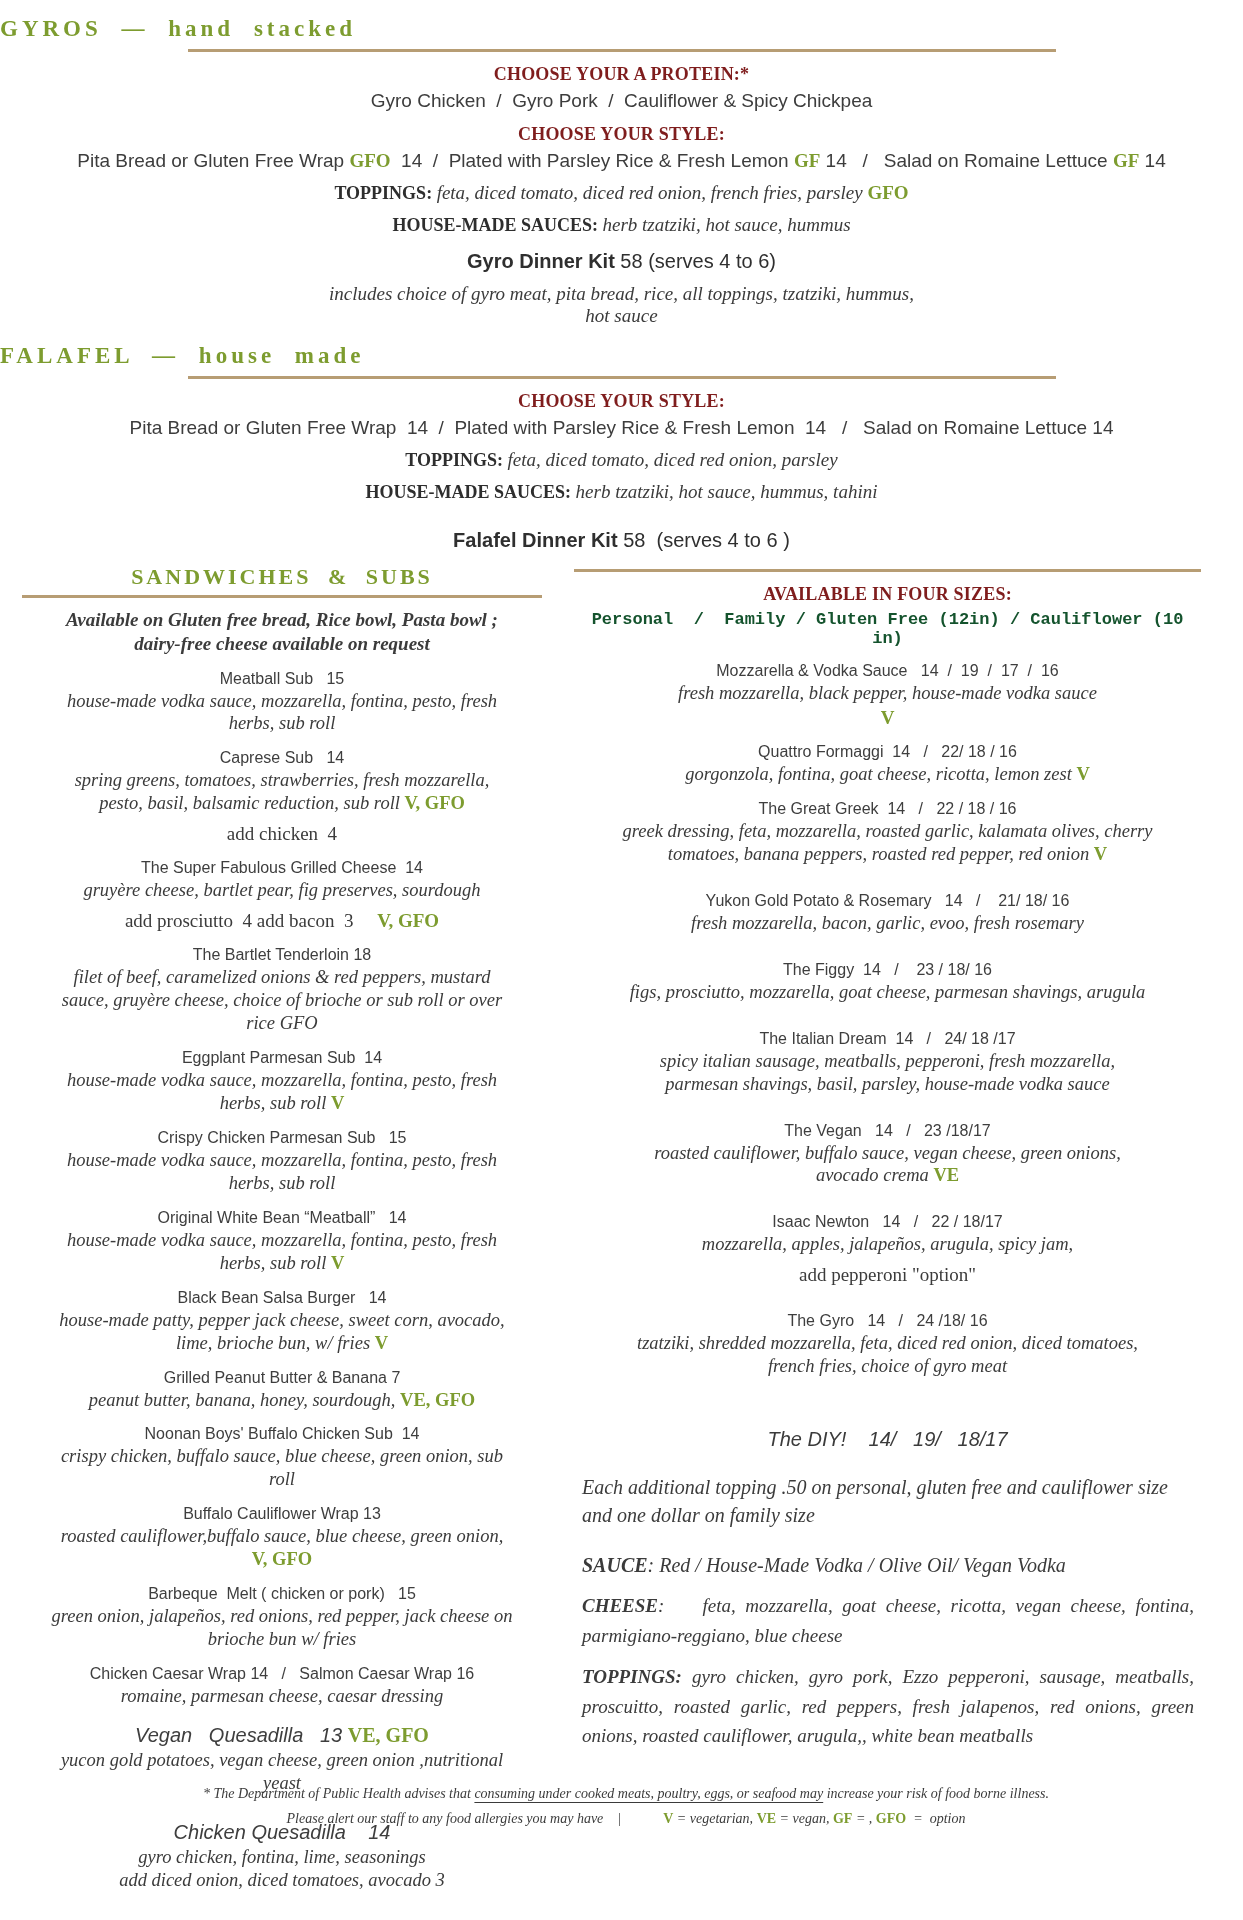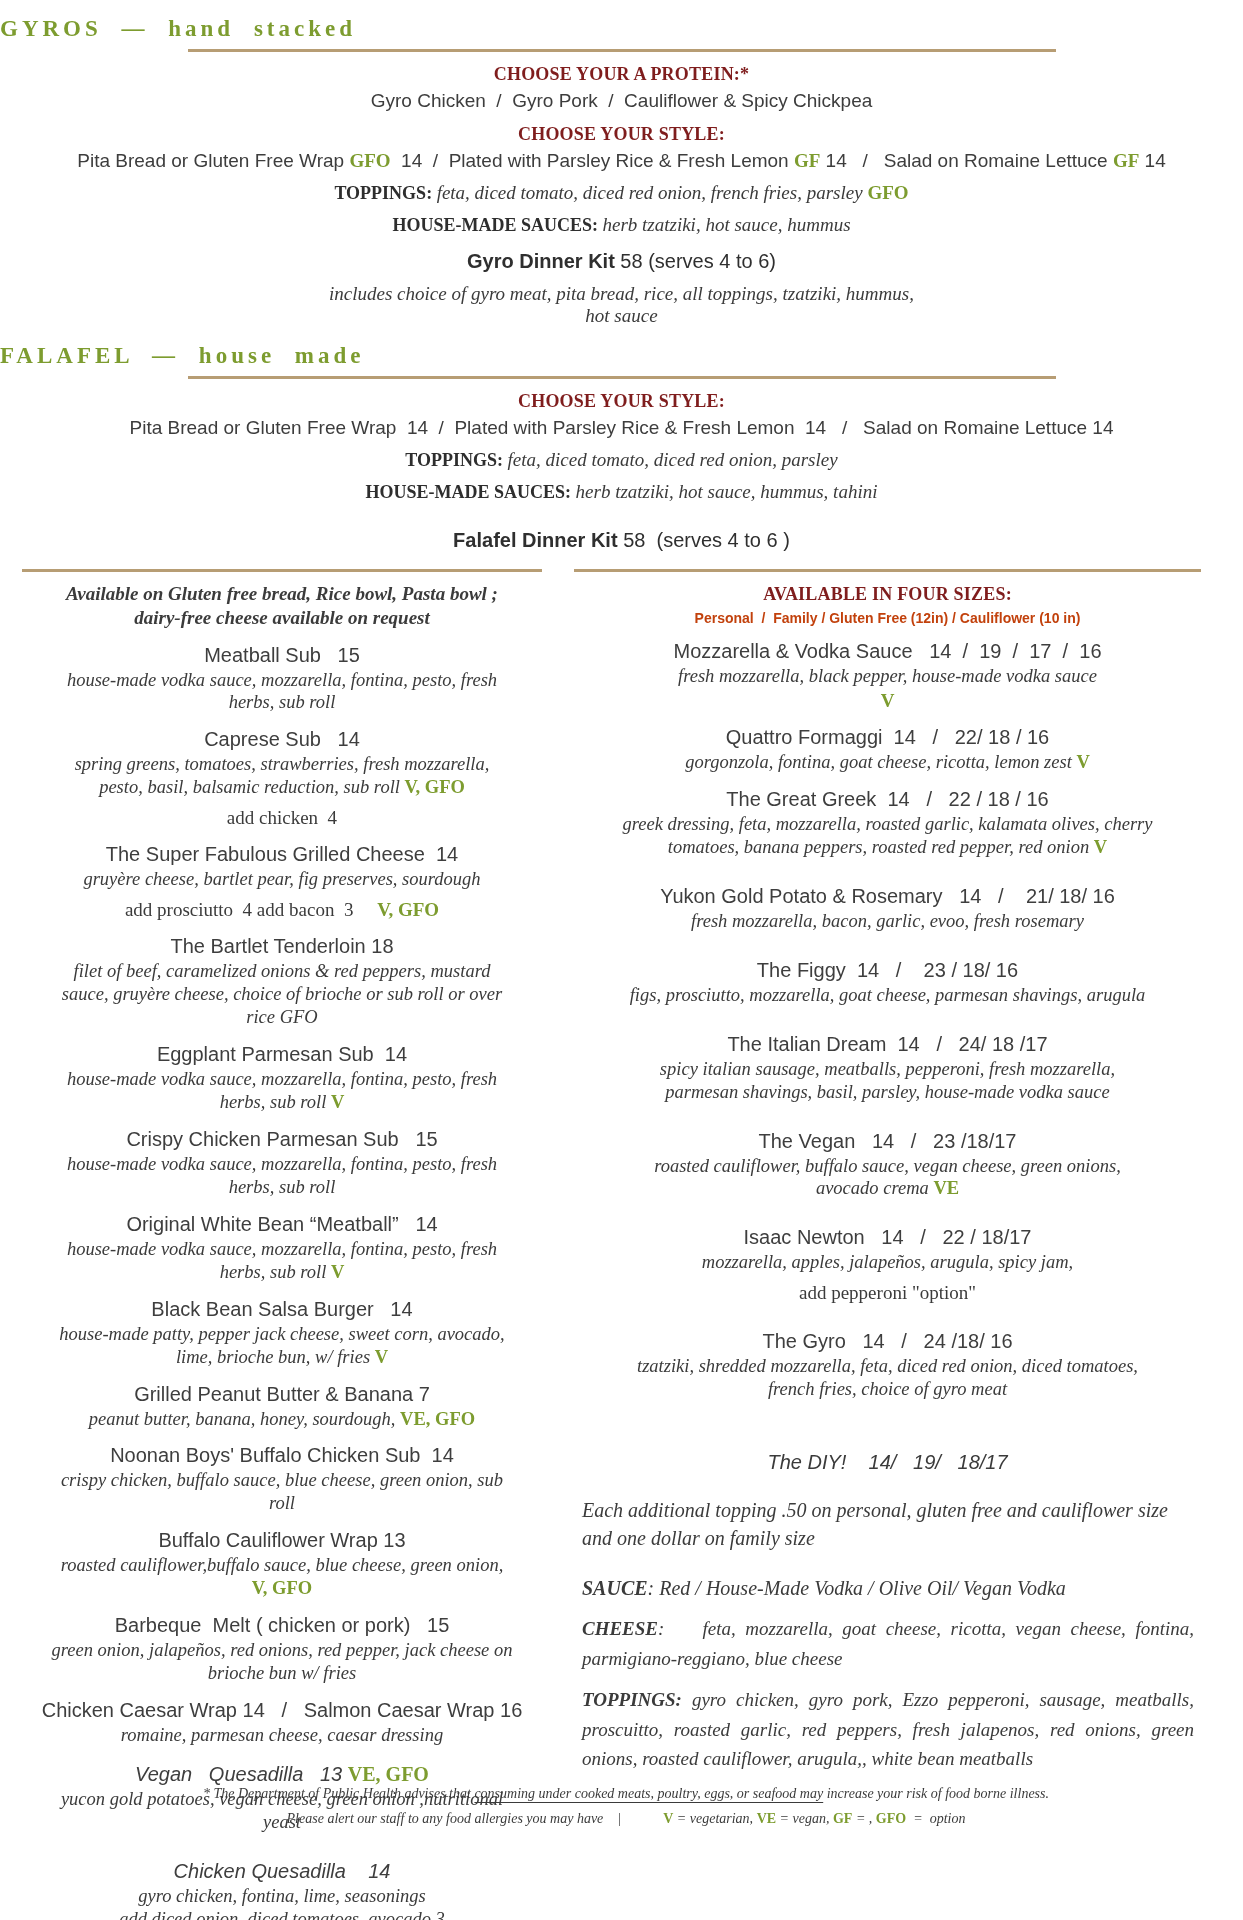--- a/index.html
+++ b/index.html
@@ -17,28 +17,28 @@
   .g{color:var(--green);font-weight:bold;font-style:normal;font-family:"Liberation Serif",serif}
   .kit{font-family:"Liberation Sans",sans-serif;font-size:20px;color:#2f2f2f;margin:14px 0 0}
   .sb{font-weight:bold}
   .cols{display:flex;align-items:flex-start;margin-top:12px}
   .col.left{width:520px;margin-left:22px}
   .col.right{flex:1;margin:0 42px 0 32px}
   .col-title{text-align:center;font-weight:bold;font-size:22px;color:var(--green);
        letter-spacing:3px;word-spacing:8px}
   .col .rule{margin-top:5px}
   .avail{font-weight:bold;font-style:italic;font-size:19px;max-width:452px;margin:10px auto 0;line-height:1.25}
-  .nm{font-family:"Liberation Sans",sans-serif;font-size:20px;color:#3e3e3e;margin:14px 0 0}
+  .nm{font-family:"Liberation Sans",sans-serif;font-size:16px;color:#3e3e3e;margin:14px 0 0}
   .nmi{font-family:"Liberation Sans",sans-serif;font-style:italic;font-size:20px;color:#3e3e3e;margin:16px 0 0}
   .ds{font-style:italic;font-size:18.5px;line-height:1.24;margin:2px auto 0}
   .left .ds{max-width:462px}
   .right .ds{max-width:532px}
   .nt{font-size:19px;margin:8px 0 0}
   .mark{margin:2px 0 0;font-size:19px}
-  .sizes{font-family:Liberation Sans, sans-serif;font-weight:bold;font-size:14px;color:#c2410c;margin:5px 0 0}
+  .sizes{font-family:Liberation Mono, monospace;font-weight:bold;font-size:17px;color:#14532d;margin:5px 0 0}
   .sp{margin-top:26px}
   .diy{font-family:"Liberation Sans",sans-serif;font-style:italic;font-size:20px;margin:50px 0 0}
   .pl{text-align:left;font-style:italic;font-size:20px;line-height:1.4;margin:22px 0 0 8px;max-width:612px}
   .just{text-align:justify;font-style:italic;font-size:19px;line-height:1.55;margin:12px 0 0 8px;max-width:612px}
   .bi{font-weight:bold}
   .q{font-style:normal}
   .u{text-decoration:underline;text-underline-offset:4px}
   footer{position:absolute;left:95px;top:1786px;width:1062px}
   .f1,.f2{font-style:italic;font-size:14px;text-align:center;margin:0 0 9px;white-space:pre-wrap}
 </style>
@@ -70,20 +70,21 @@
         <div class="ln lbl"><span>CHOOSE YOUR STYLE:</span></div>
         <div class="ln row"><span>Pita Bread or Gluten Free Wrap  14  /  Plated with Parsley Rice &amp; Fresh Lemon  14   /   Salad on Romaine Lettuce 14</span></div>
         <div class="ln it"><span class="b">TOPPINGS: </span><span>feta, diced tomato, diced red onion, parsley</span></div>
         <div class="ln it"><span class="b">HOUSE-MADE SAUCES: </span><span>herb tzatziki, hot sauce, hummus, tahini</span></div>
         <div class="ln kit sp"><span class="sb">Falafel Dinner Kit </span><span>58  (serves 4 to 6 )</span></div>
       </div>
   </section>
 
   <div class="cols">
     <div class="col left">
+      <div class="col-title">SANDWICHES &amp; SUBS</div>
       <div class="rule"></div>
       <div>
           <div class="ln avail"><span>Available on Gluten free bread, Rice bowl, Pasta bowl ; dairy-free cheese available on request</span></div>
           <div class="ln nm"><span>Meatball Sub   15</span></div>
           <div class="ln ds"><span>house-made vodka sauce, mozzarella, fontina, pesto, fresh herbs, sub roll</span></div>
           <div class="ln nm"><span>Caprese Sub   14</span></div>
           <div class="ln ds"><span>spring greens, tomatoes, strawberries, fresh mozzarella, pesto, basil, balsamic reduction, sub roll </span><span class="g">V, GFO</span></div>
           <div class="ln nt"><span>add chicken  4</span></div>
           <div class="ln nm"><span>The Super Fabulous Grilled Cheese  14</span></div>
           <div class="ln ds"><span>gruyère cheese, bartlet pear, fig preserves, sourdough</span></div>

